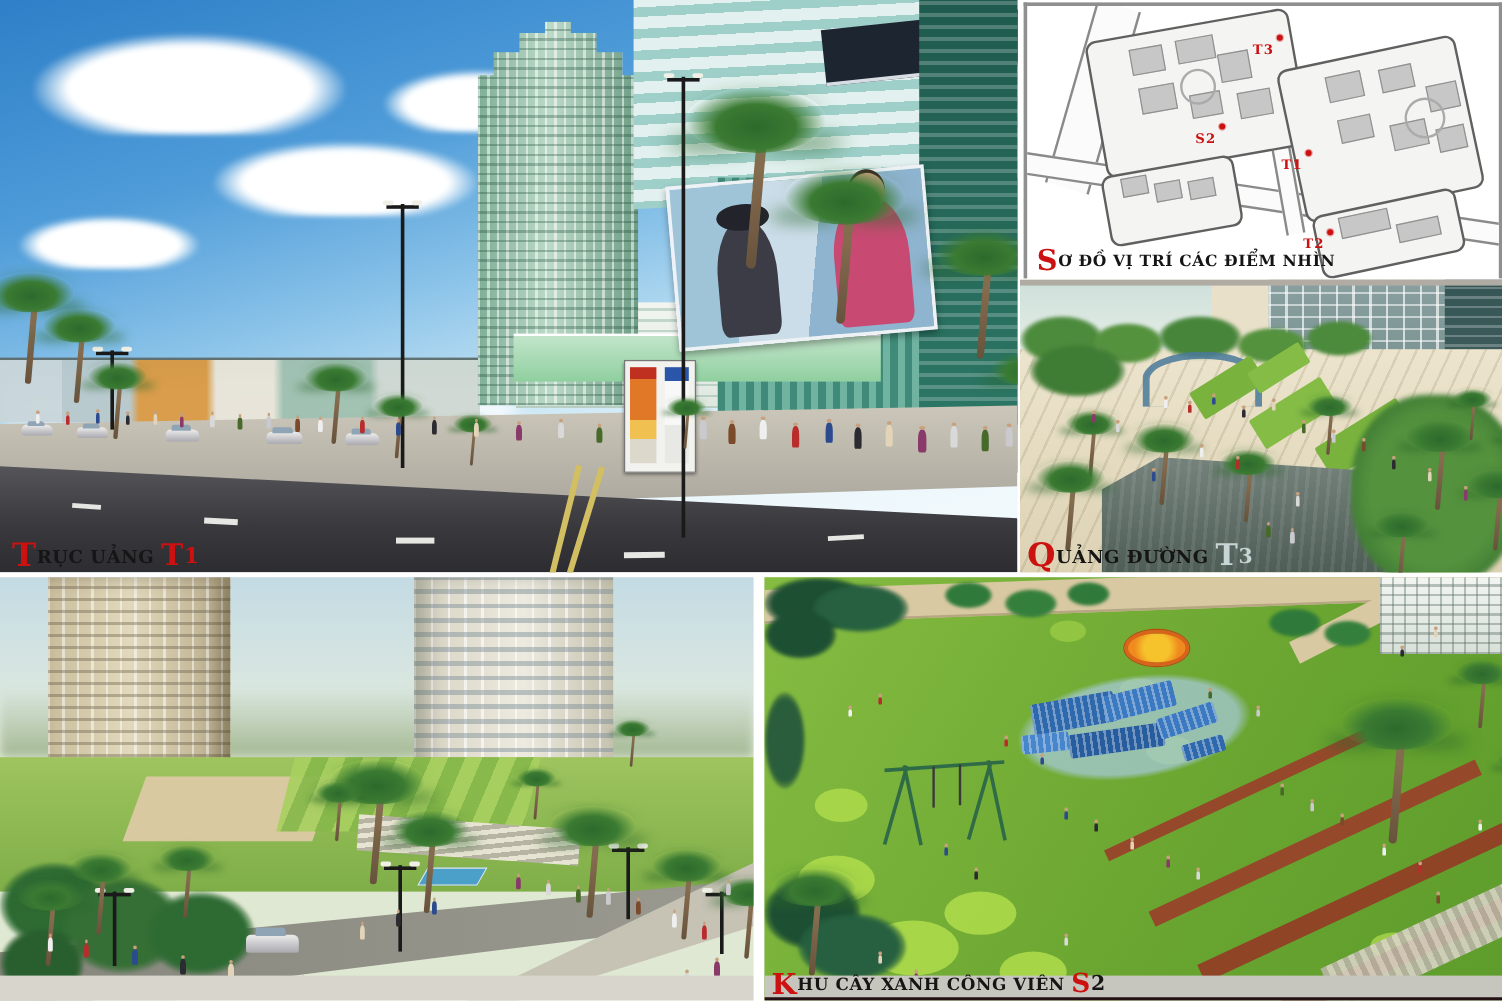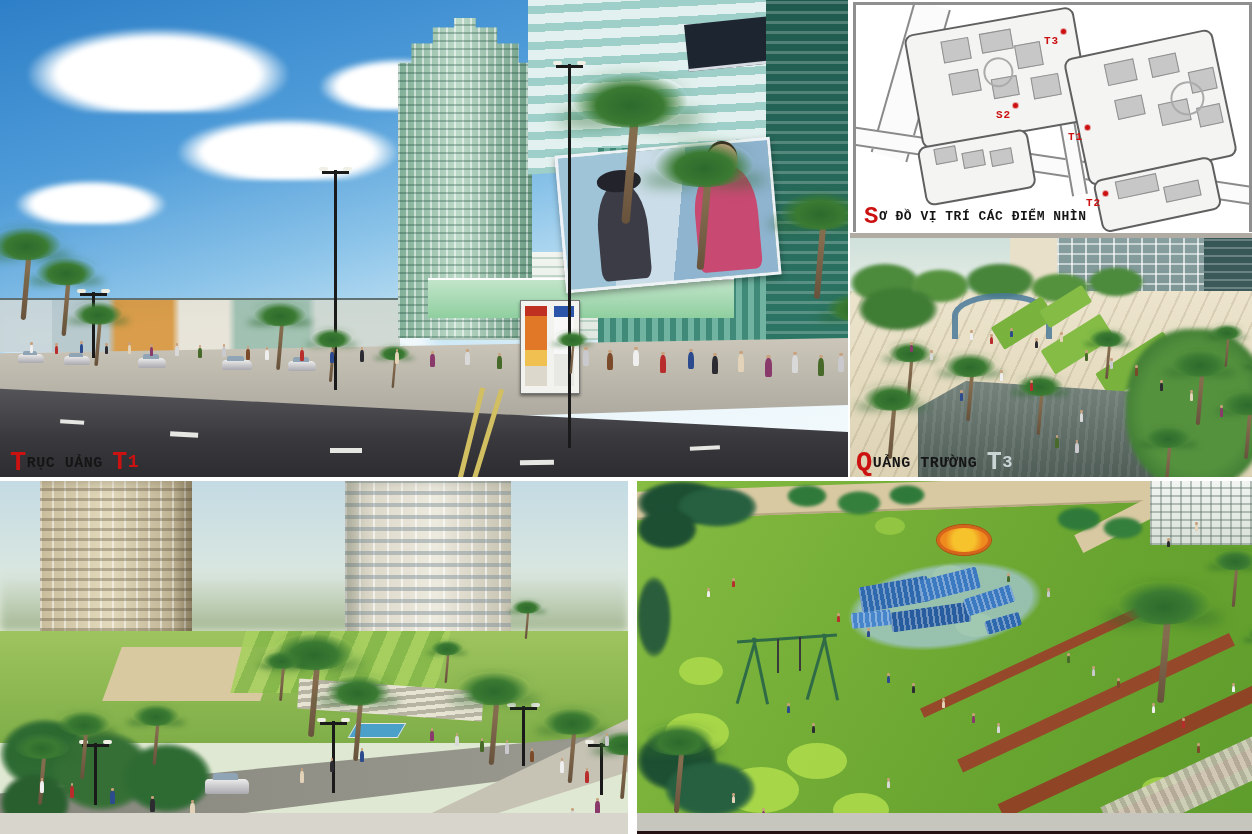--- a/index.html
+++ b/index.html
@@ -1,19 +1,19 @@
 <!DOCTYPE html>
 <html><head>
 <meta charset="utf-8">
 <style>
   :root{ --red:#cc1111; }
   html,body{margin:0;padding:0;background:#ffffff;}
   .board{position:relative;width:1252px;height:834px;background:#ffffff;overflow:hidden;
          font-family:"DejaVu Serif","Liberation Serif",serif;}
-  .panel{position:absolute;overflow:hidden;font-family:Liberation Mono, monospace;}
+  .panel{position:absolute;overflow:hidden;}
 
   
   .dec{position:absolute;}
   .person{position:absolute;z-index:18;border-radius:40% 40% 18% 18%;}
   .person::before{content:"";position:absolute;left:15%;top:-3px;width:70%;height:3px;border-radius:50%;background:#c9a07c;}
   .palm{position:absolute;width:64px;height:74px;z-index:16;pointer-events:none;}
   .palm::before{content:"";position:absolute;left:30px;top:24px;width:4px;height:50px;border-radius:2px;
     background:linear-gradient(#8d7354,#67523c);transform:rotate(5deg);}
   .palm::after{content:"";position:absolute;left:4px;top:2px;width:56px;height:26px;border-radius:50%;
     background:radial-gradient(ellipse at 50% 60%,#2c6a2c 0%,#3a7a32 40%,rgba(58,122,50,0) 72%);
@@ -286,21 +286,21 @@
   <section class="panel" id="panel-t3">
     <div class="t3-topline"></div>
     <div class="t3-haze"></div>
     <div class="t3-bldg"></div>
     <div class="t3-bldg2"></div>
     <div class="t3-plaza"></div>
     <div class="t3-arch"></div>
     <div class="t3-bank"></div>
     <div class="t3-pond"></div>
     <div class="caption" style="left:6px;bottom:0;">
-      <span class="cap-lead">Q</span><span class="cap-body">UẢNG TRƯỜNG </span><span class="cap-tag-red cap-light">T</span><span class="cap-tag-rest cap-light">3</span>
+      <span class="cap-lead">Q</span><span class="cap-body">UẢNG ĐƯỜNG </span><span class="cap-tag-red cap-light">T</span><span class="cap-tag-rest cap-light">3</span>
     </div>
   <div class="dec bush" style="left: 0px; top: 30px; width: 70px; height: 40px; background: radial-gradient(rgb(76, 138, 60) 0px, rgb(76, 138, 60) 60%, rgba(76, 138, 60, 0) 75%); z-index: 6;"></div>
       <div class="dec bush" style="left: 60px; top: 36px; width: 60px; height: 34px; background: radial-gradient(rgb(85, 146, 62) 0px, rgb(85, 146, 62) 60%, rgba(85, 146, 62, 0) 75%); z-index: 6;"></div>
       <div class="dec bush" style="left: 115px; top: 30px; width: 70px; height: 36px; background: radial-gradient(rgb(71, 133, 58) 0px, rgb(71, 133, 58) 60%, rgba(71, 133, 58, 0) 75%); z-index: 6;"></div>
       <div class="dec bush" style="left: 180px; top: 40px; width: 60px; height: 30px; background: radial-gradient(rgb(85, 146, 62) 0px, rgb(85, 146, 62) 60%, rgba(85, 146, 62, 0) 75%); z-index: 6;"></div>
       <div class="dec bush" style="left: 238px; top: 34px; width: 56px; height: 30px; background: radial-gradient(rgb(76, 138, 60) 0px, rgb(76, 138, 60) 60%, rgba(76, 138, 60, 0) 75%); z-index: 6;"></div>
       <div class="dec bush" style="left: 8px; top: 54px; width: 80px; height: 44px; background: radial-gradient(rgb(63, 124, 52) 0px, rgb(63, 124, 52) 60%, rgba(63, 124, 52, 0) 75%); z-index: 6;"></div>
       <div class="dec" style="left: 150px; top: 75px; width: 60px; height: 26px; background: rgb(121, 179, 62); transform: rotate(-32deg); transform-origin: center bottom; z-index: 8; border-radius: 2px;"></div>
       <div class="dec" style="left: 200px; top: 95px; width: 70px; height: 28px; background: rgb(132, 188, 70); transform: rotate(-32deg); transform-origin: center bottom; z-index: 8; border-radius: 2px;"></div>
       <div class="dec" style="left: 255px; top: 115px; width: 80px; height: 30px; background: rgb(121, 179, 62); transform: rotate(-32deg); transform-origin: center bottom; z-index: 8; border-radius: 2px;"></div>
@@ -399,20 +399,23 @@
     <div class="s2-swing">
       <i class="b1"></i>
         <i class="l1"></i>
         <i class="l2"></i>
         <i class="l3"></i>
         <i class="l4"></i>
         <i class="r1"></i>
         <i class="r2"></i>
     </div>
     <div class="band" style="background:#c6c6be;box-shadow:inset 0 -3px 0 #241114;"></div>
+    <div class="caption" style="left:6px;bottom:2px;">
+      <span class="cap-lead" style="font-size:24px;">K</span><span class="cap-body" style="font-size:14px;">HU CÂY XANH CÔNG VIÊN </span><span class="cap-tag-red" style="font-size:22px;">S</span><span class="cap-tag-rest">2</span>
+    </div>
   <div class="dec" style="left: 28px; top: 232px; width: 64px; height: 40px; background: rgb(180, 224, 78); z-index: 4; border-radius: 50%; opacity: 0.8;"></div>
       <div class="dec" style="left: 86px; top: 286px; width: 76px; height: 46px; background: rgb(180, 224, 78); z-index: 4; border-radius: 50%; opacity: 0.8;"></div>
       <div class="dec" style="left: 150px; top: 262px; width: 60px; height: 36px; background: rgb(180, 224, 78); z-index: 4; border-radius: 50%; opacity: 0.8;"></div>
       <div class="dec" style="left: 42px; top: 176px; width: 44px; height: 28px; background: rgb(180, 224, 78); z-index: 4; border-radius: 50%; opacity: 0.75;"></div>
       <div class="dec" style="left: 196px; top: 312px; width: 56px; height: 34px; background: rgb(180, 224, 78); z-index: 4; border-radius: 50%; opacity: 0.8;"></div>
       <div class="dec" style="left: 252px; top: 332px; width: 48px; height: 26px; background: rgb(180, 224, 78); z-index: 4; border-radius: 50%; opacity: 0.8;"></div>
       <div class="dec" style="left: 318px; top: 132px; width: 40px; height: 24px; background: rgb(169, 216, 74); z-index: 4; border-radius: 50%; opacity: 0.55;"></div>
       <div class="dec" style="left: 296px; top: 84px; width: 32px; height: 20px; background: rgb(169, 216, 74); z-index: 4; border-radius: 50%; opacity: 0.5;"></div>
       <div class="dec" style="left: 238px; top: 36px; width: 30px; height: 18px; background: rgb(169, 216, 74); z-index: 4; border-radius: 50%; opacity: 0.55;"></div>
       <div class="dec" style="left: 505px; top: 296px; width: 40px; height: 22px; background: rgb(180, 224, 78); z-index: 4; border-radius: 50%; opacity: 0.7;"></div>

